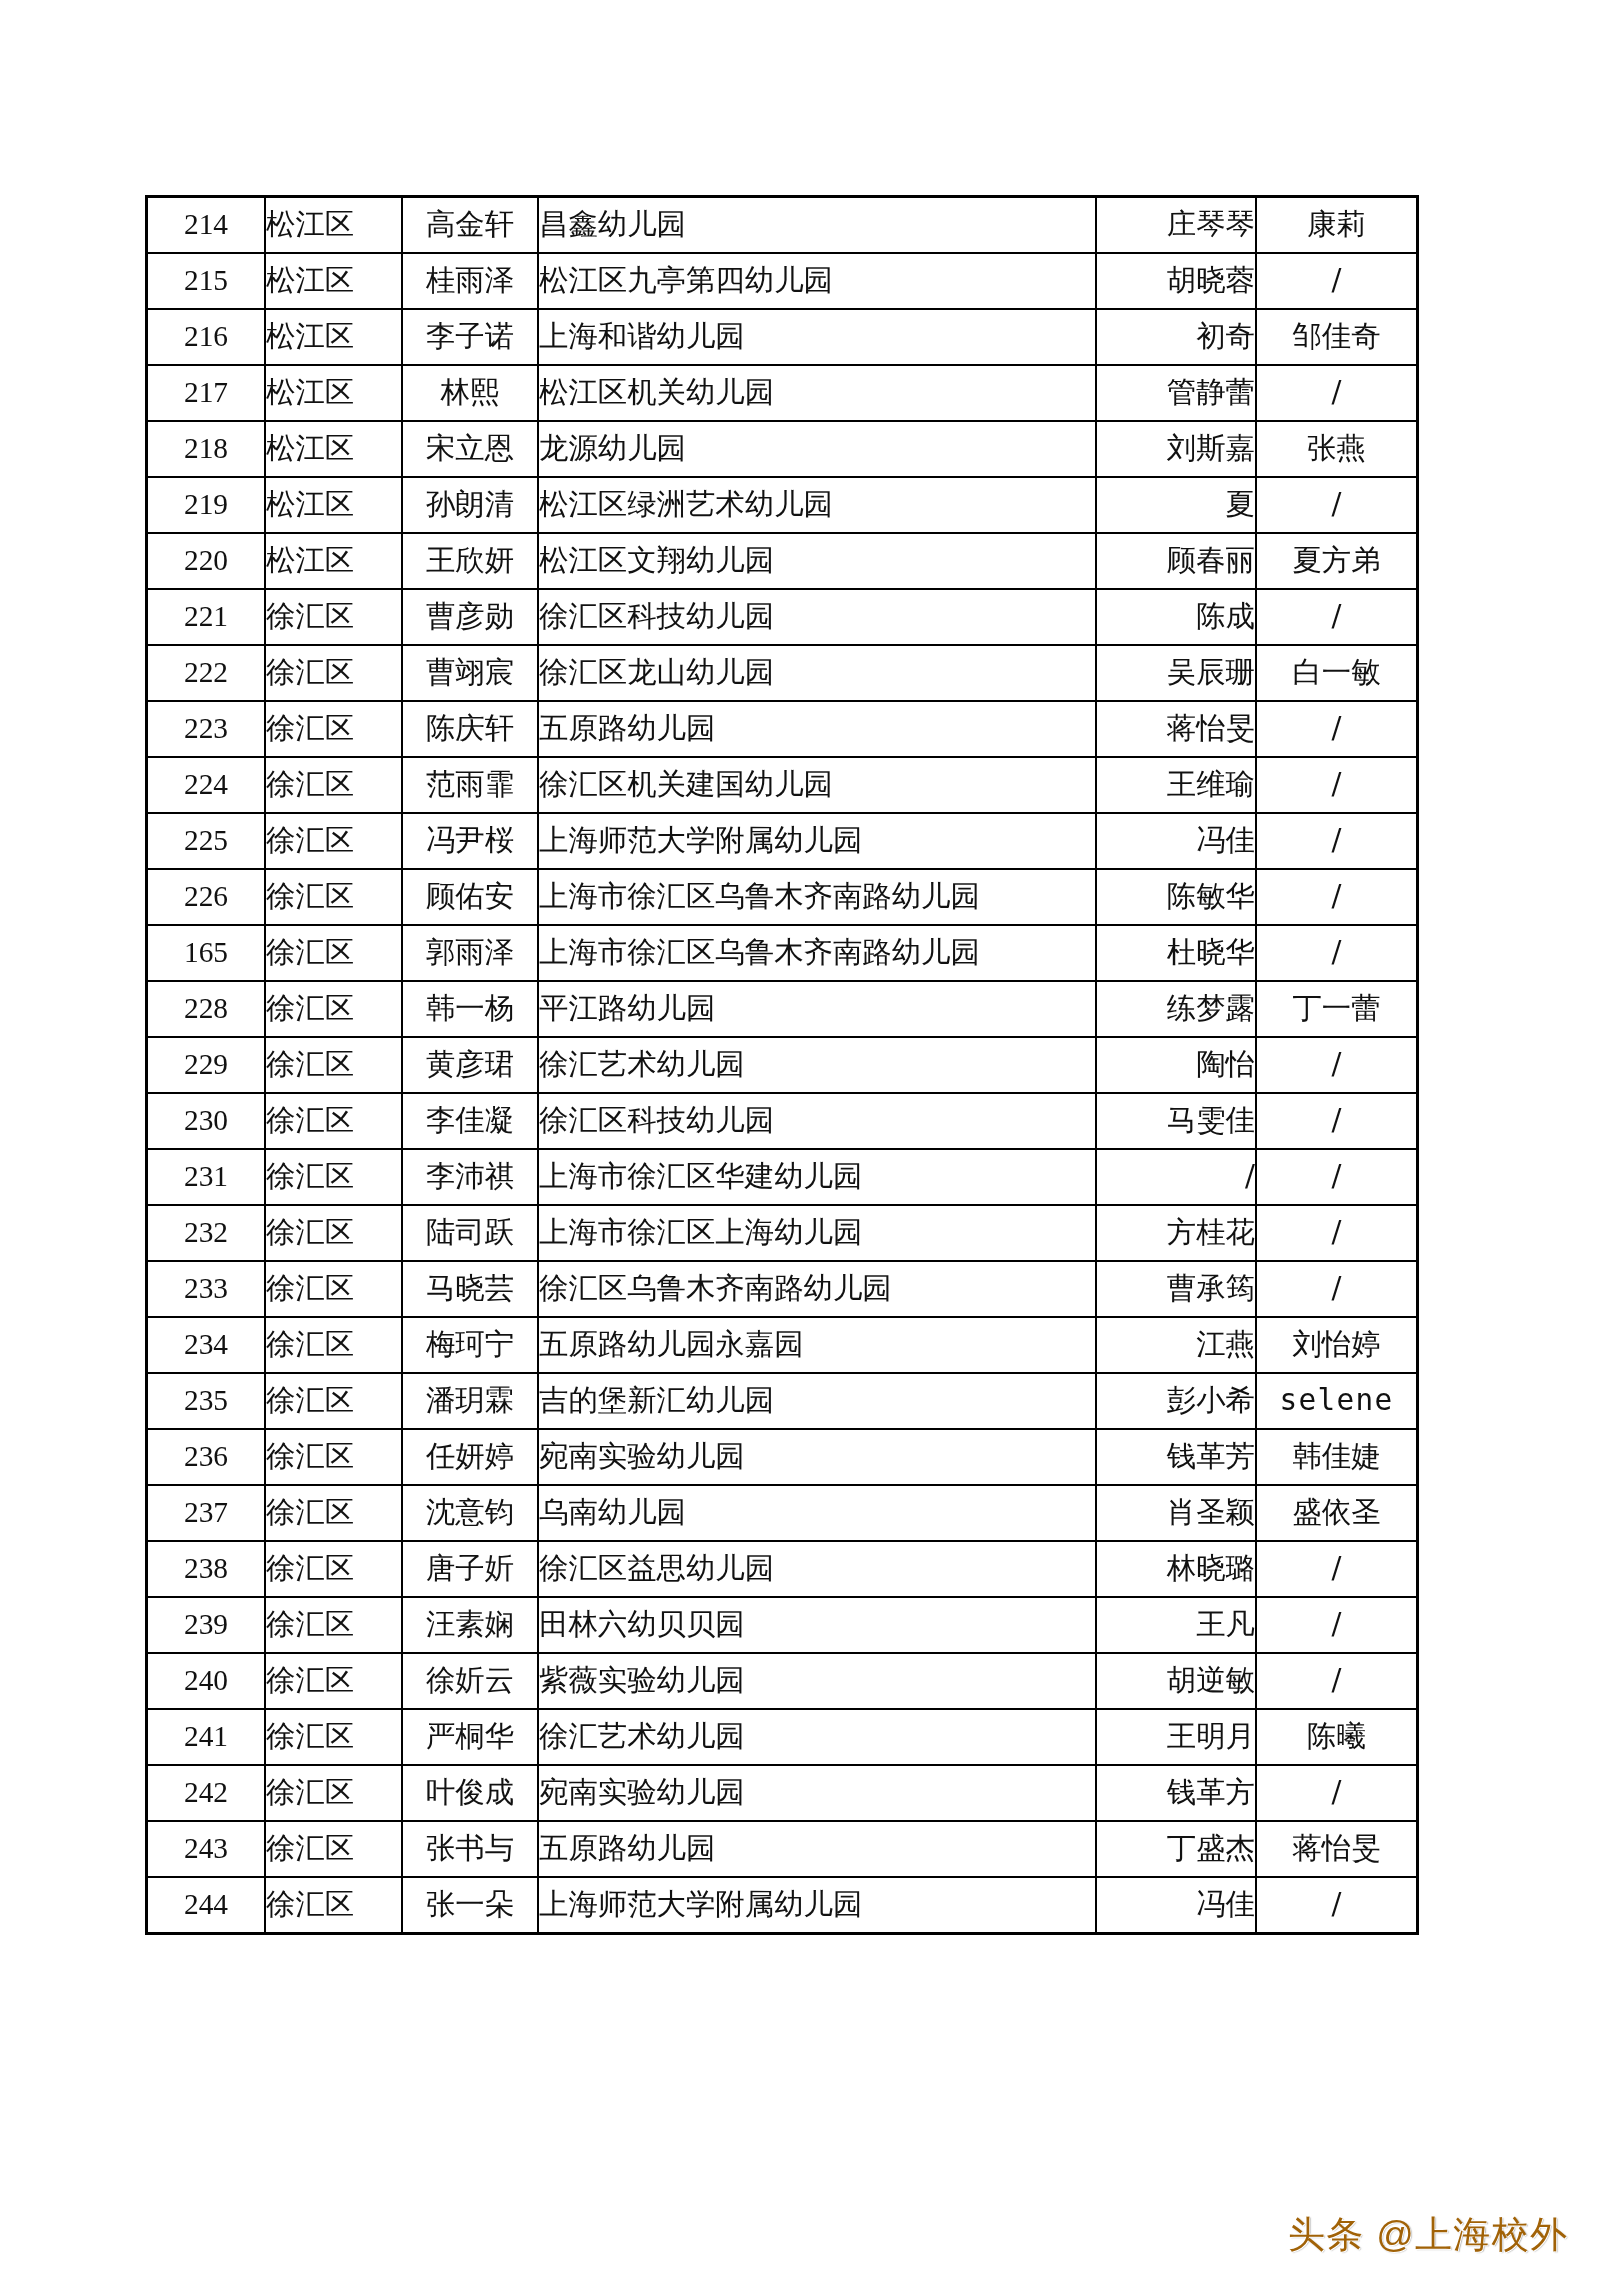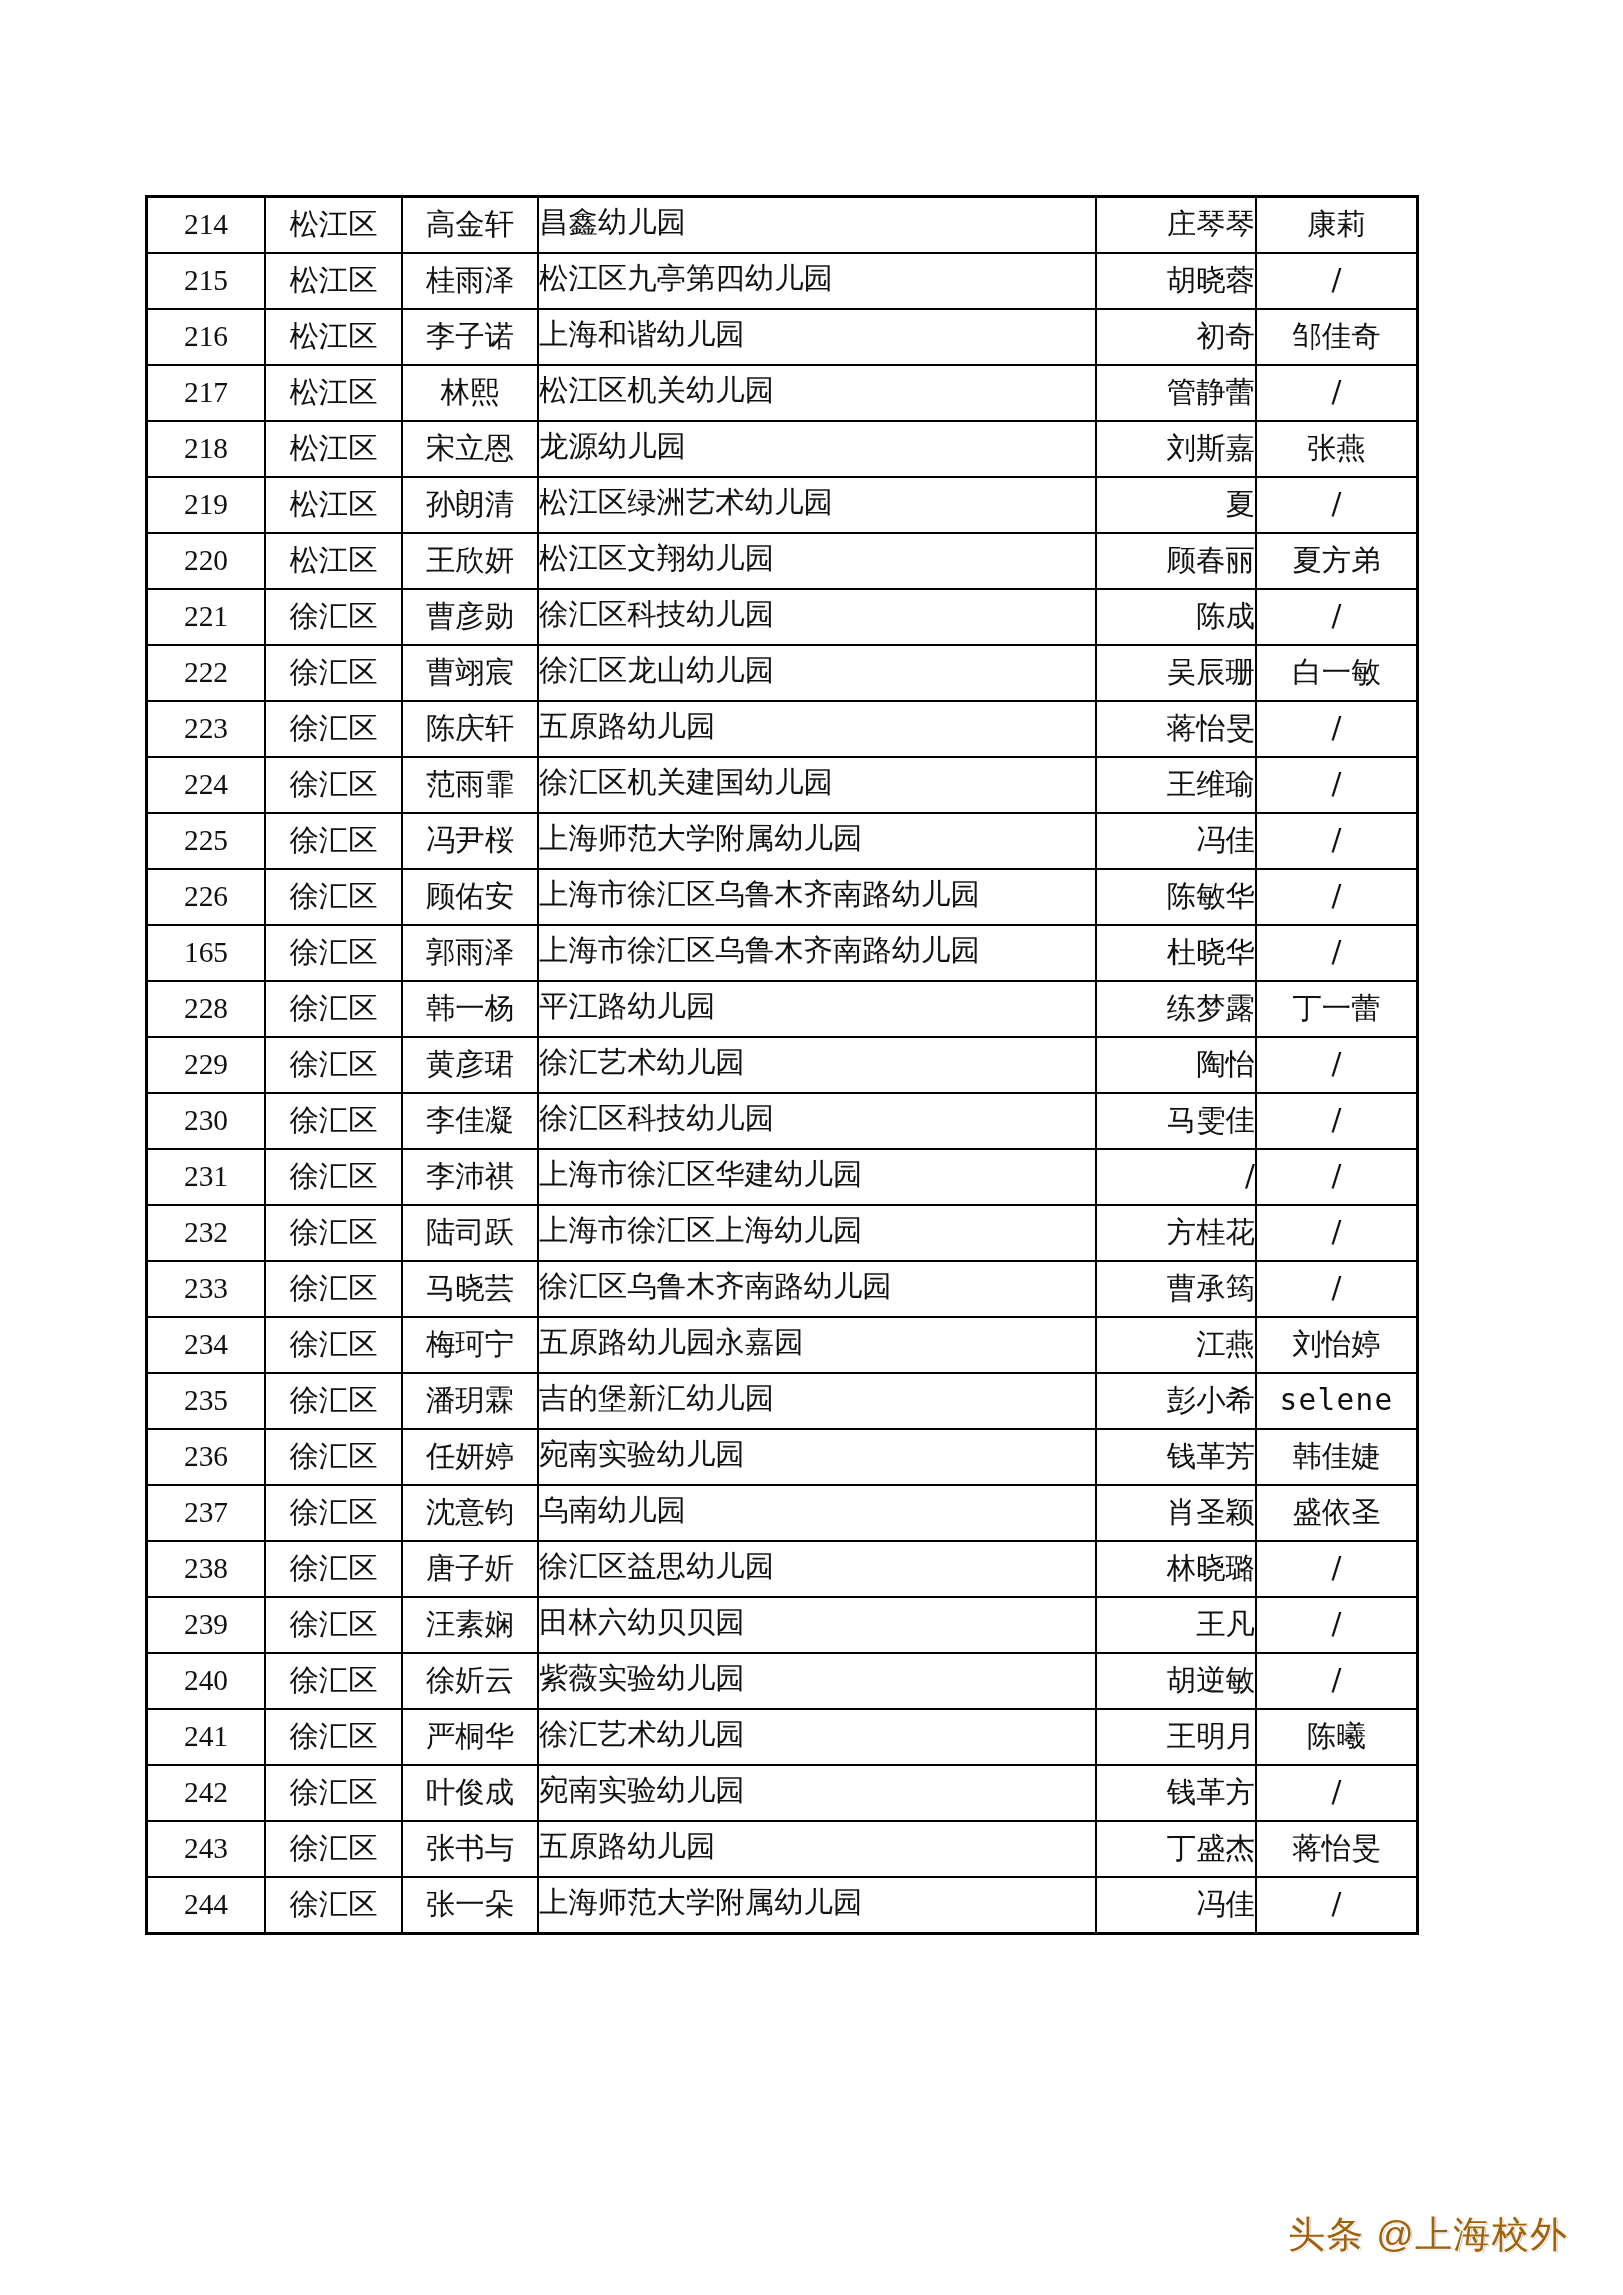--- a/index.html
+++ b/index.html
@@ -12,23 +12,23 @@
     position: absolute; left: 145px; top: 195px;
     border-collapse: collapse; table-layout: fixed;
     border: 3.3px solid #000;
   }
   table.roster td {
     border: 2.6px solid #000; height: 54px; padding: 0;
     font-size: 29.4px; line-height: 1; white-space: nowrap; overflow: hidden;
     vertical-align: middle;
   }
   td.c-no { width: 116px; text-align: center; font-family: "Liberation Serif", serif; font-size: 29px; }
-  td.c-dist { width: 135px; text-align: center; }
+  td.c-dist { width: 135px; text-align: left; }
   td.c-name { width: 134px; text-align: center; }
-  td.c-school { width: 556px; text-align: left; padding-left: 5.2px; font-family: Liberation Mono, monospace; }
+  td.c-school { width: 556px; text-align: left; padding-left: 5.2px; }
   td.c-t1 { width: 158px; text-align: right; }
   td.c-t2 { width: 159px; text-align: center; }
   td.latin { font-family: "DejaVu Sans Mono", "Liberation Mono", monospace; font-size: 27.5px; letter-spacing: 1.3px; }
   .watermark {
     position: absolute; left: 1288px; top: 2210px;
     font-family: Liberation Sans, sans-serif;
     font-size: 37px; color: #a16207; letter-spacing: 1.3px;
     text-shadow: 0.7px 0.7px 0 #fff, -0.7px -0.7px 0 #fff, 1.3px 1.3px 1.3px rgba(0,0,0,0.35);
   }
 </style>

